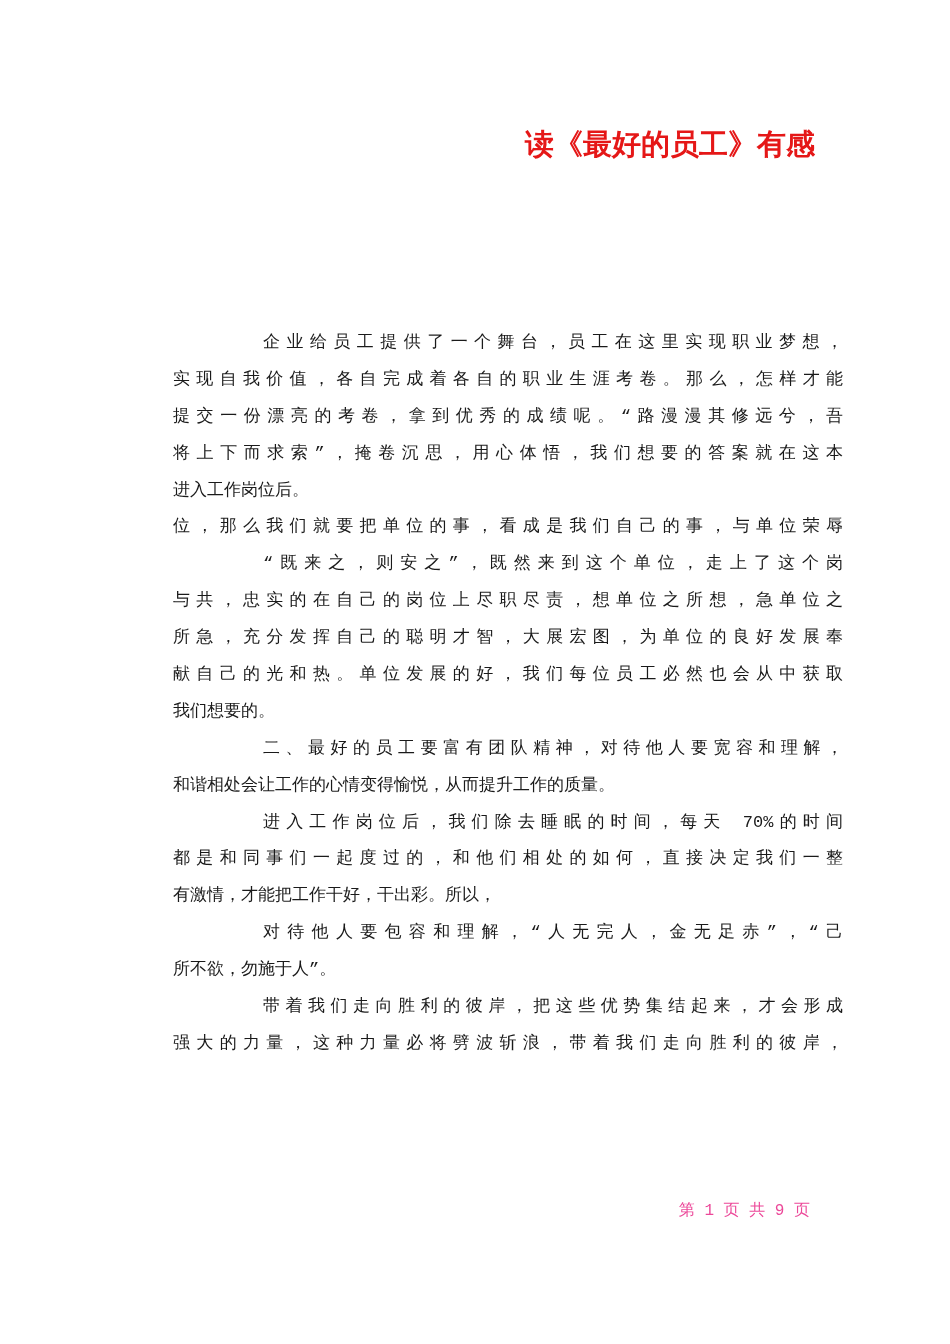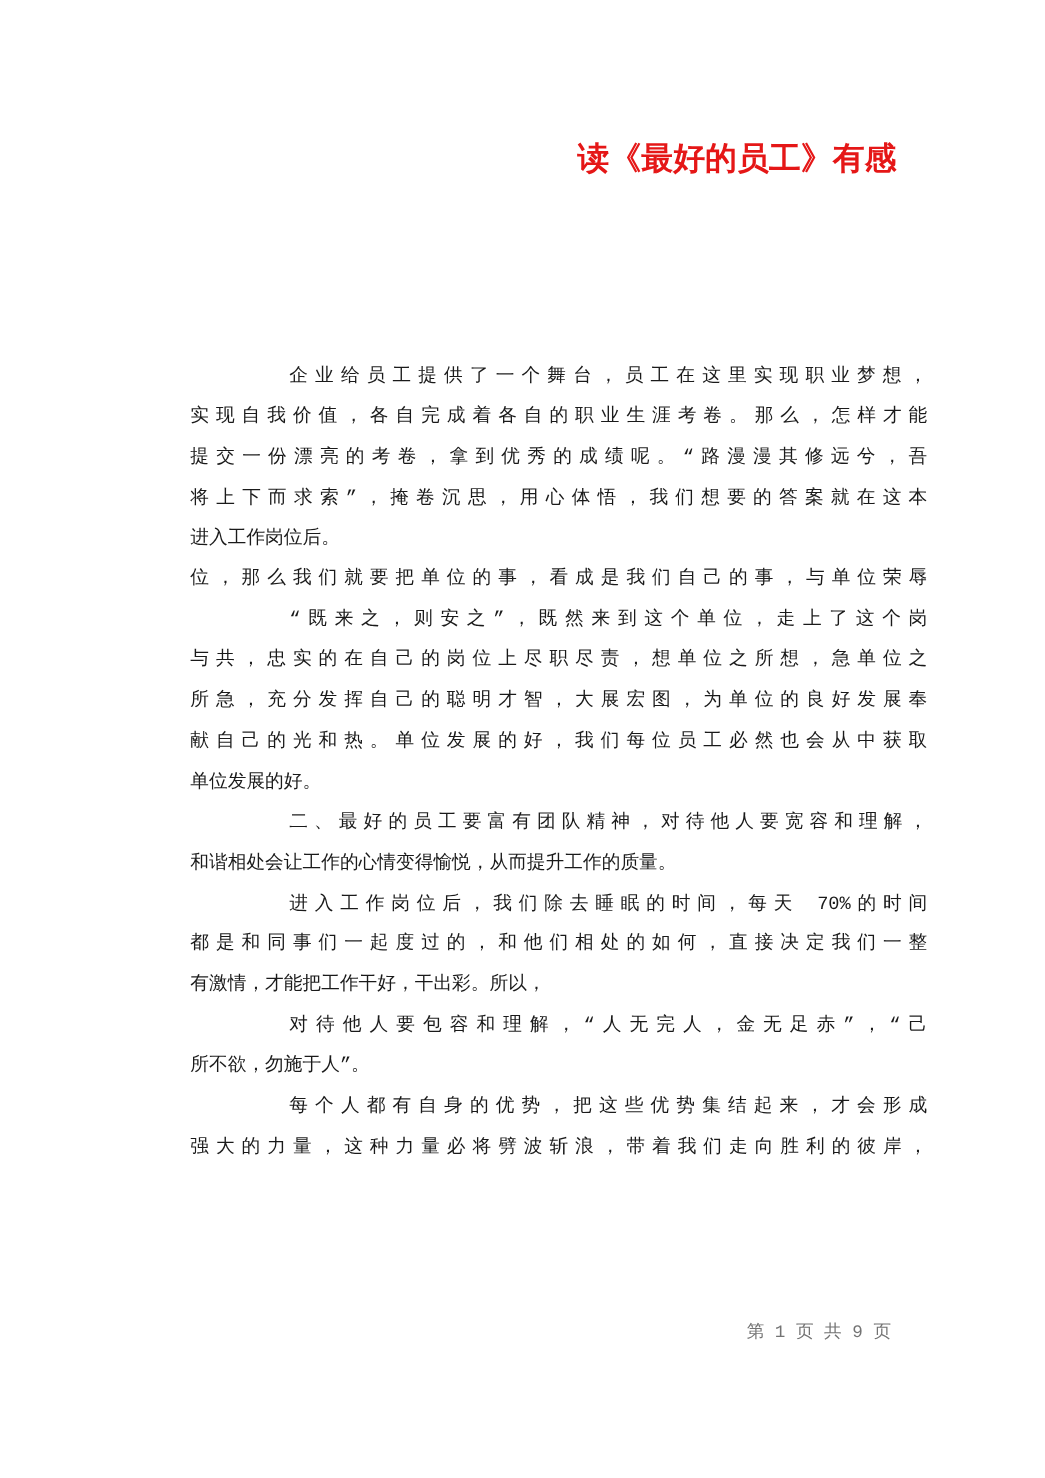--- a/index.html
+++ b/index.html
@@ -70,28 +70,28 @@
       <div class="line indent fill">企业给员工提供了一个舞台，员工在这里实现职业梦想，</div>
       <div class="line fill">实现自我价值，各自完成着各自的职业生涯考卷。那么，怎样才能</div>
       <div class="line fill">提交一份漂亮的考卷，拿到优秀的成绩呢。“路漫漫其修远兮，吾</div>
       <div class="line fill">将上下而求索”，掩卷沉思，用心体悟，我们想要的答案就在这本</div>
       <div class="line end">进入工作岗位后。</div>
       <div class="line fill">位，那么我们就要把单位的事，看成是我们自己的事，与单位荣辱</div>
       <div class="line indent fill">“既来之，则安之”，既然来到这个单位，走上了这个岗</div>
       <div class="line fill">与共，忠实的在自己的岗位上尽职尽责，想单位之所想，急单位之</div>
       <div class="line fill">所急，充分发挥自己的聪明才智，大展宏图，为单位的良好发展奉</div>
       <div class="line fill">献自己的光和热。单位发展的好，我们每位员工必然也会从中获取</div>
-      <div class="line end">单位发展的好。</div>
+      <div class="line end">我们想要的。</div>
       <div class="line indent fill">二、最好的员工要富有团队精神，对待他人要宽容和理解，</div>
       <div class="line end">和谐相处会让工作的心情变得愉悦，从而提升工作的质量。</div>
       <div class="line indent fill">进入工作岗位后，我们除去睡眠的时间，每天 70%的时间</div>
       <div class="line fill">都是和同事们一起度过的，和他们相处的如何，直接决定我们一整</div>
       <div class="line end">有激情，才能把工作干好，干出彩。所以，</div>
       <div class="line indent fill">对待他人要包容和理解，“人无完人，金无足赤”，“己</div>
       <div class="line end">所不欲，勿施于人”。</div>
-      <div class="line indent fill">每个人都有自身的优势，把这些优势集结起来，才会形成</div>
+      <div class="line indent fill">带着我们走向胜利的彼岸，把这些优势集结起来，才会形成</div>
       <div class="line fill">强大的力量，这种力量必将劈波斩浪，带着我们走向胜利的彼岸，</div>
     </div>
 
-  <div class="doc-footer" style="color: #737373;">
+  <div class="doc-footer" style="color: #ec4899;">
     <span>第 1 页 共 9 页</span>
   </div>
 </div>
 
 </body></html>

